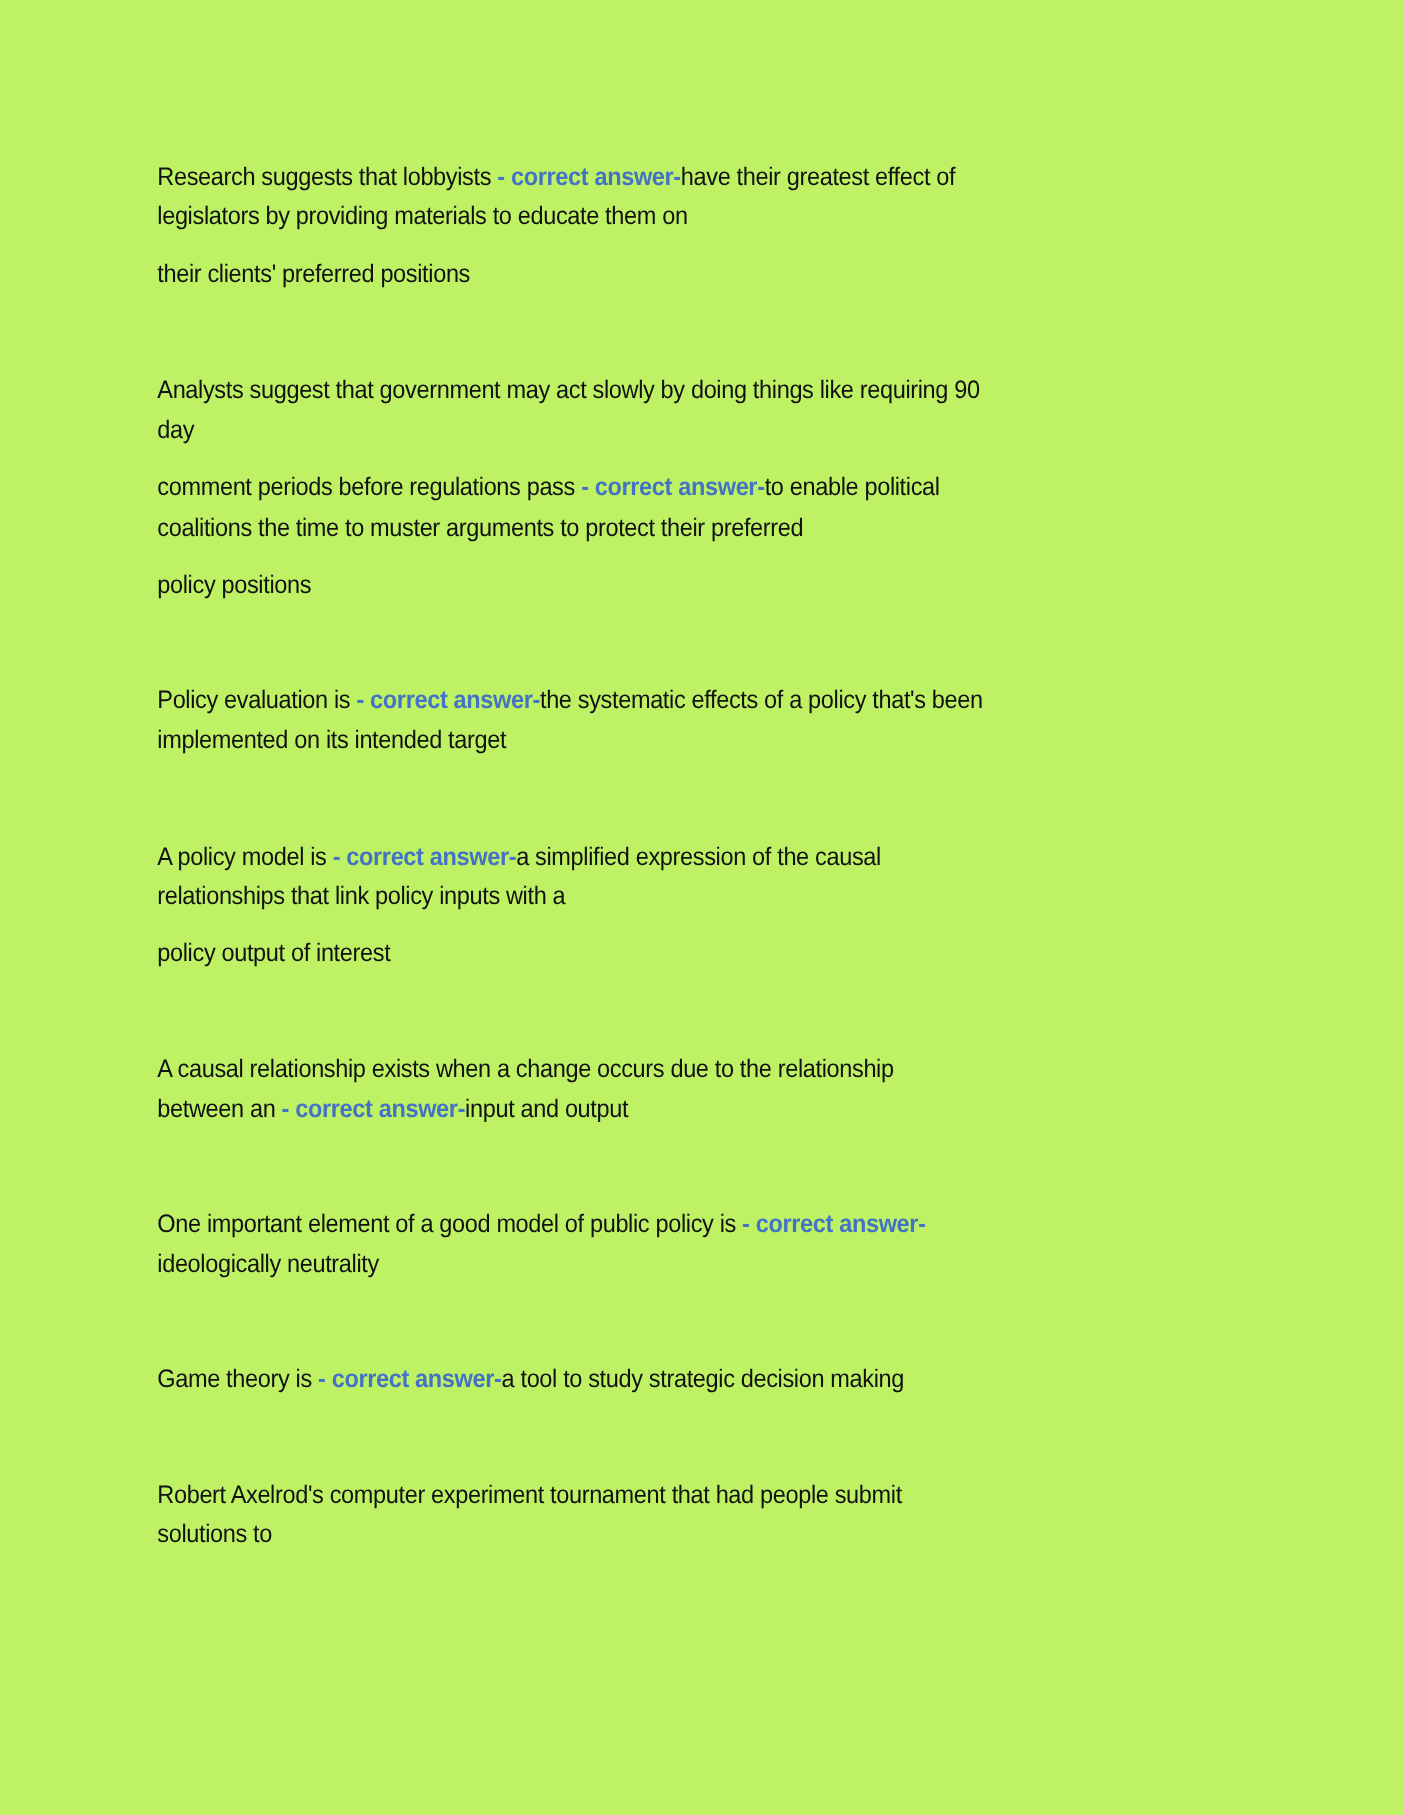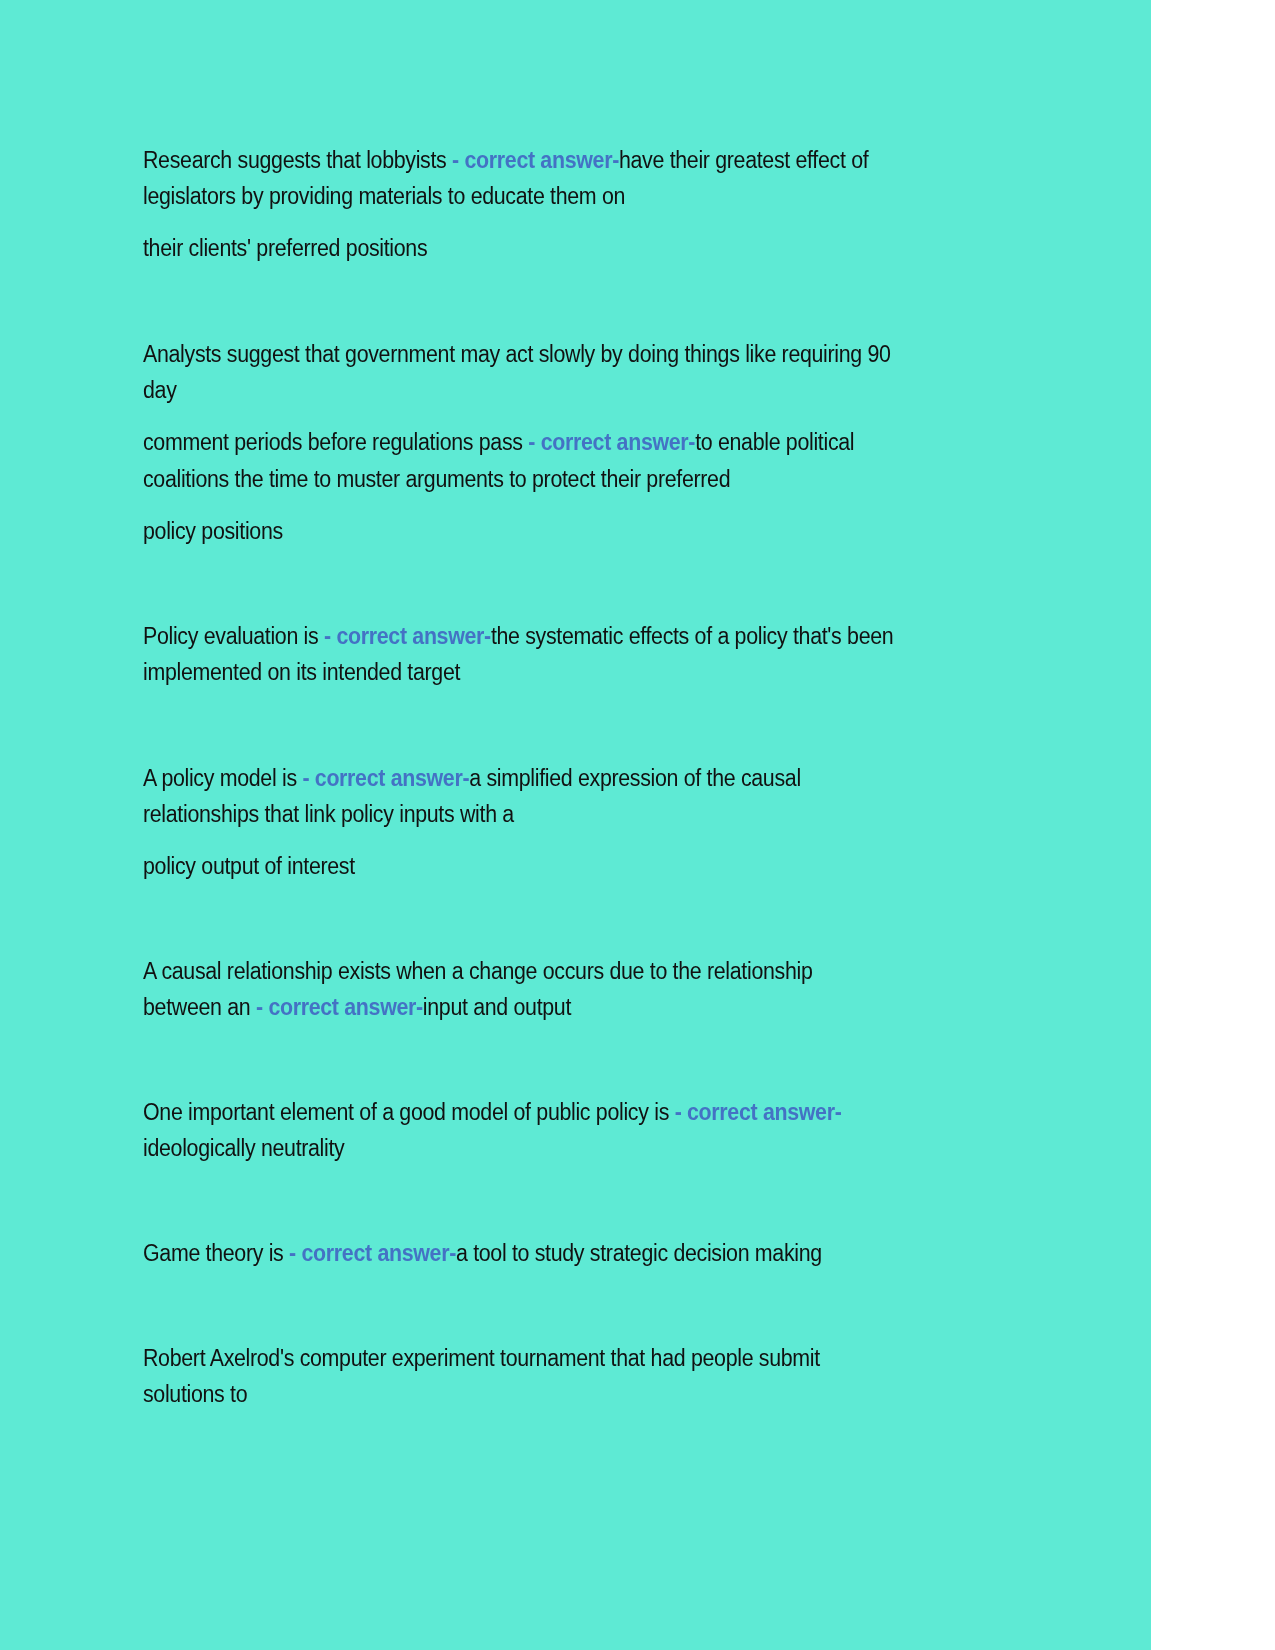--- a/index.html
+++ b/index.html
@@ -11,23 +11,23 @@
       width: 1275px;
       height: 1650px;
       position: relative;
       overflow: hidden;
       font-family: "Liberation Sans", "DejaVu Sans", sans-serif;
       color: #111111;
     }
     .page {
       position: absolute;
       left: 0; top: 0;
-      width: 1151px;
+      width: 1275px;
       height: 1650px;
-      background: #5eead4;
+      background: #bef264;
     }
     .line {
       position: absolute;
       left: 143px;
       font-size: 23px;
       line-height: 28px;
       white-space: nowrap;
       letter-spacing: -0.35px;
       transform: scaleX(0.93);
       transform-origin: left center;

